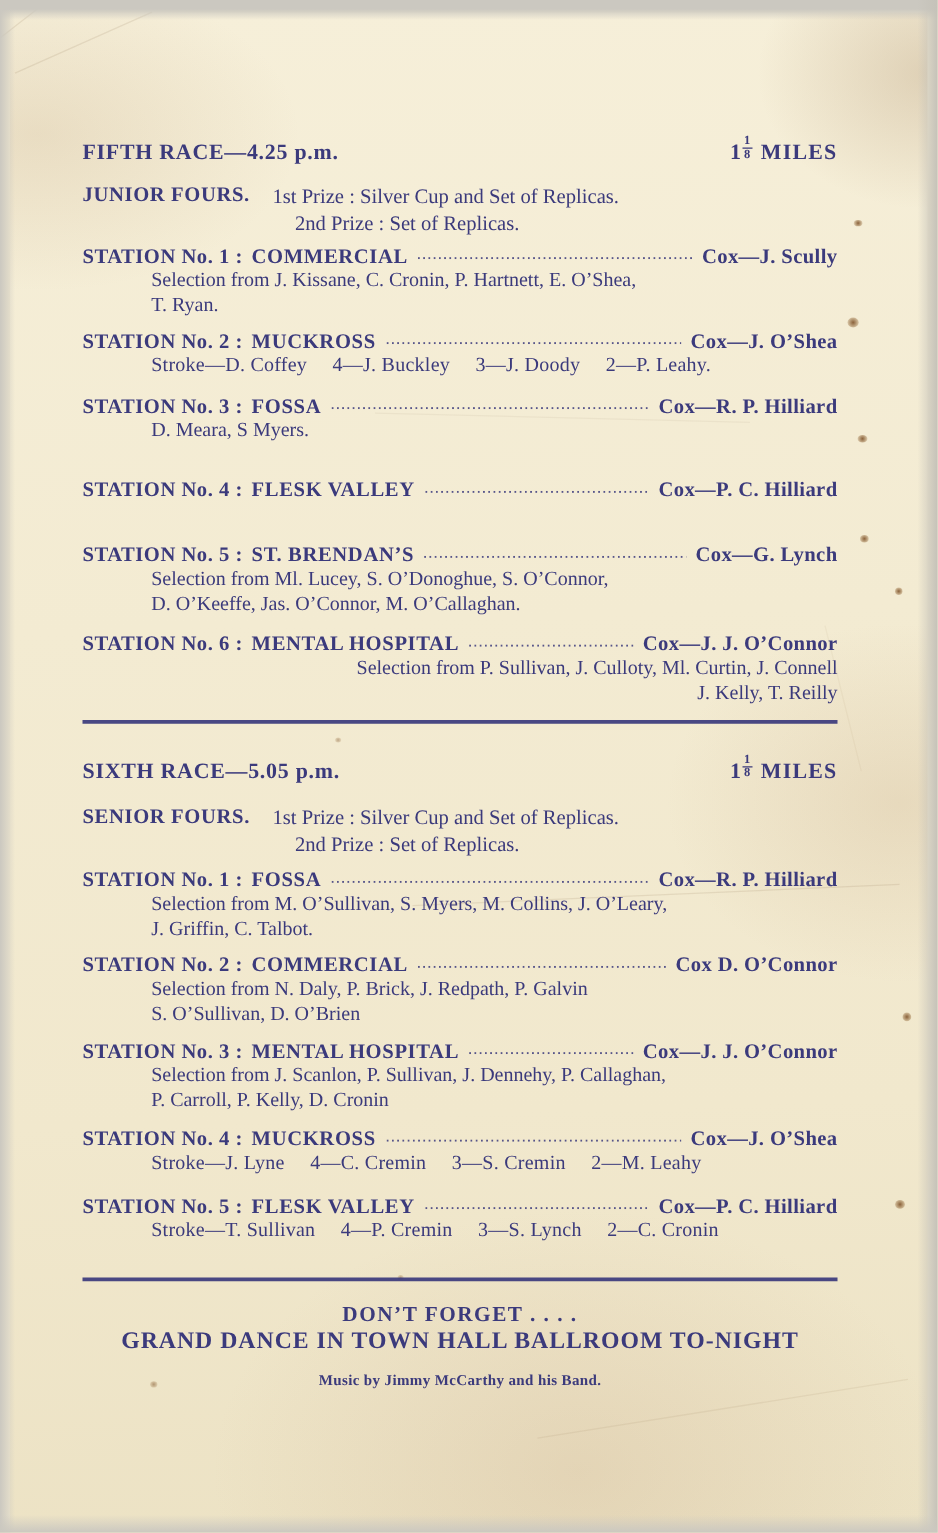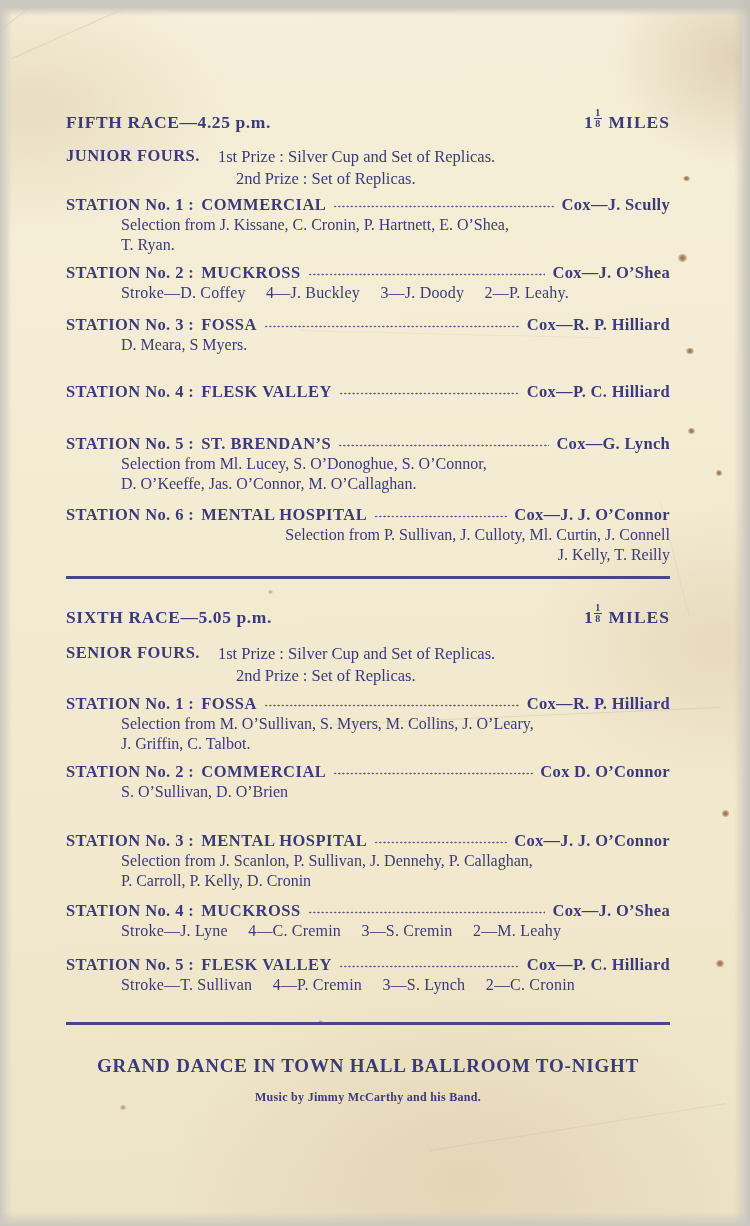--- a/index.html
+++ b/index.html
@@ -321,20 +321,21 @@
     </div>
 
     <div class="col station" style="top:760px;">
       <div class="st-line">
         <span class="st-label">STATION No. 2 :</span>
         <span class="st-club">COMMERCIAL</span>
         <span class="leader"></span>
         <span class="st-cox">Cox D. O’Connor</span>
       </div>
       <div class="crew">
+        <div class="row">Selection from N. Daly, P. Brick, J. Redpath, P. Galvin</div>
         <div class="row">S. O’Sullivan, D. O’Brien</div>
       </div>
     </div>
 
     <div class="col station" style="top:829px;">
       <div class="st-line">
         <span class="st-label">STATION No. 3 :</span>
         <span class="st-club">MENTAL HOSPITAL</span>
         <span class="leader"></span>
         <span class="st-cox">Cox—J. J. O’Connor</span>
@@ -367,18 +368,19 @@
       <div class="crew seats">
         <div class="row">Stroke—T. Sullivan  4—P. Cremin  3—S. Lynch  2—C. Cronin</div>
       </div>
     </div>
 
     <div class="col" style="top:1022px;">
       <hr class="rule">
     </div>
 
     <div class="col footer" style="top:1042px;">
-      <div class="f2" style="margin-top:13px;">GRAND DANCE IN TOWN HALL BALLROOM TO-NIGHT</div>
+      <div class="f1">DON’T FORGET  . . . .</div>
+      <div class="f2" style="">GRAND DANCE IN TOWN HALL BALLROOM TO-NIGHT</div>
       <div class="f3" style="margin-top:13px;">Music by Jimmy McCarthy and his Band.</div>
     </div>
 
   </div>
 </div>
 
 </body></html>

